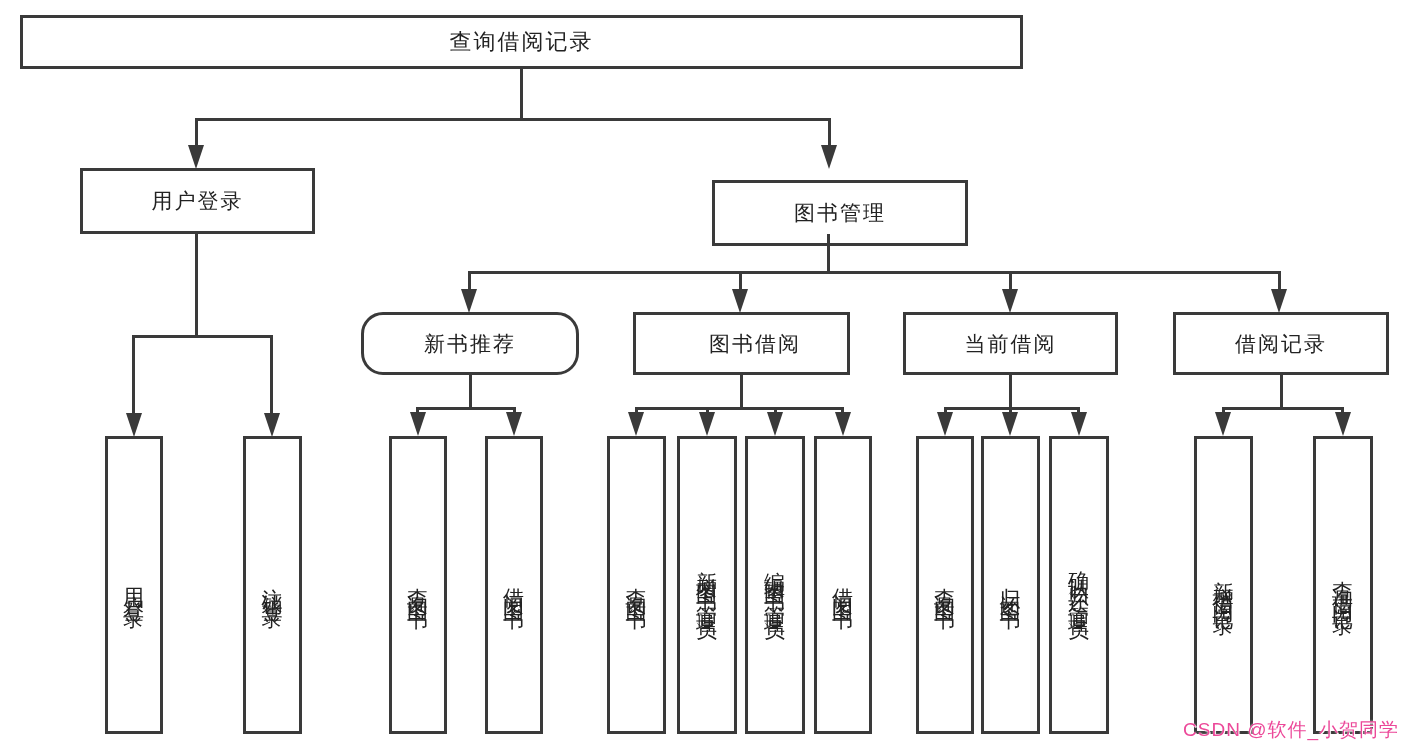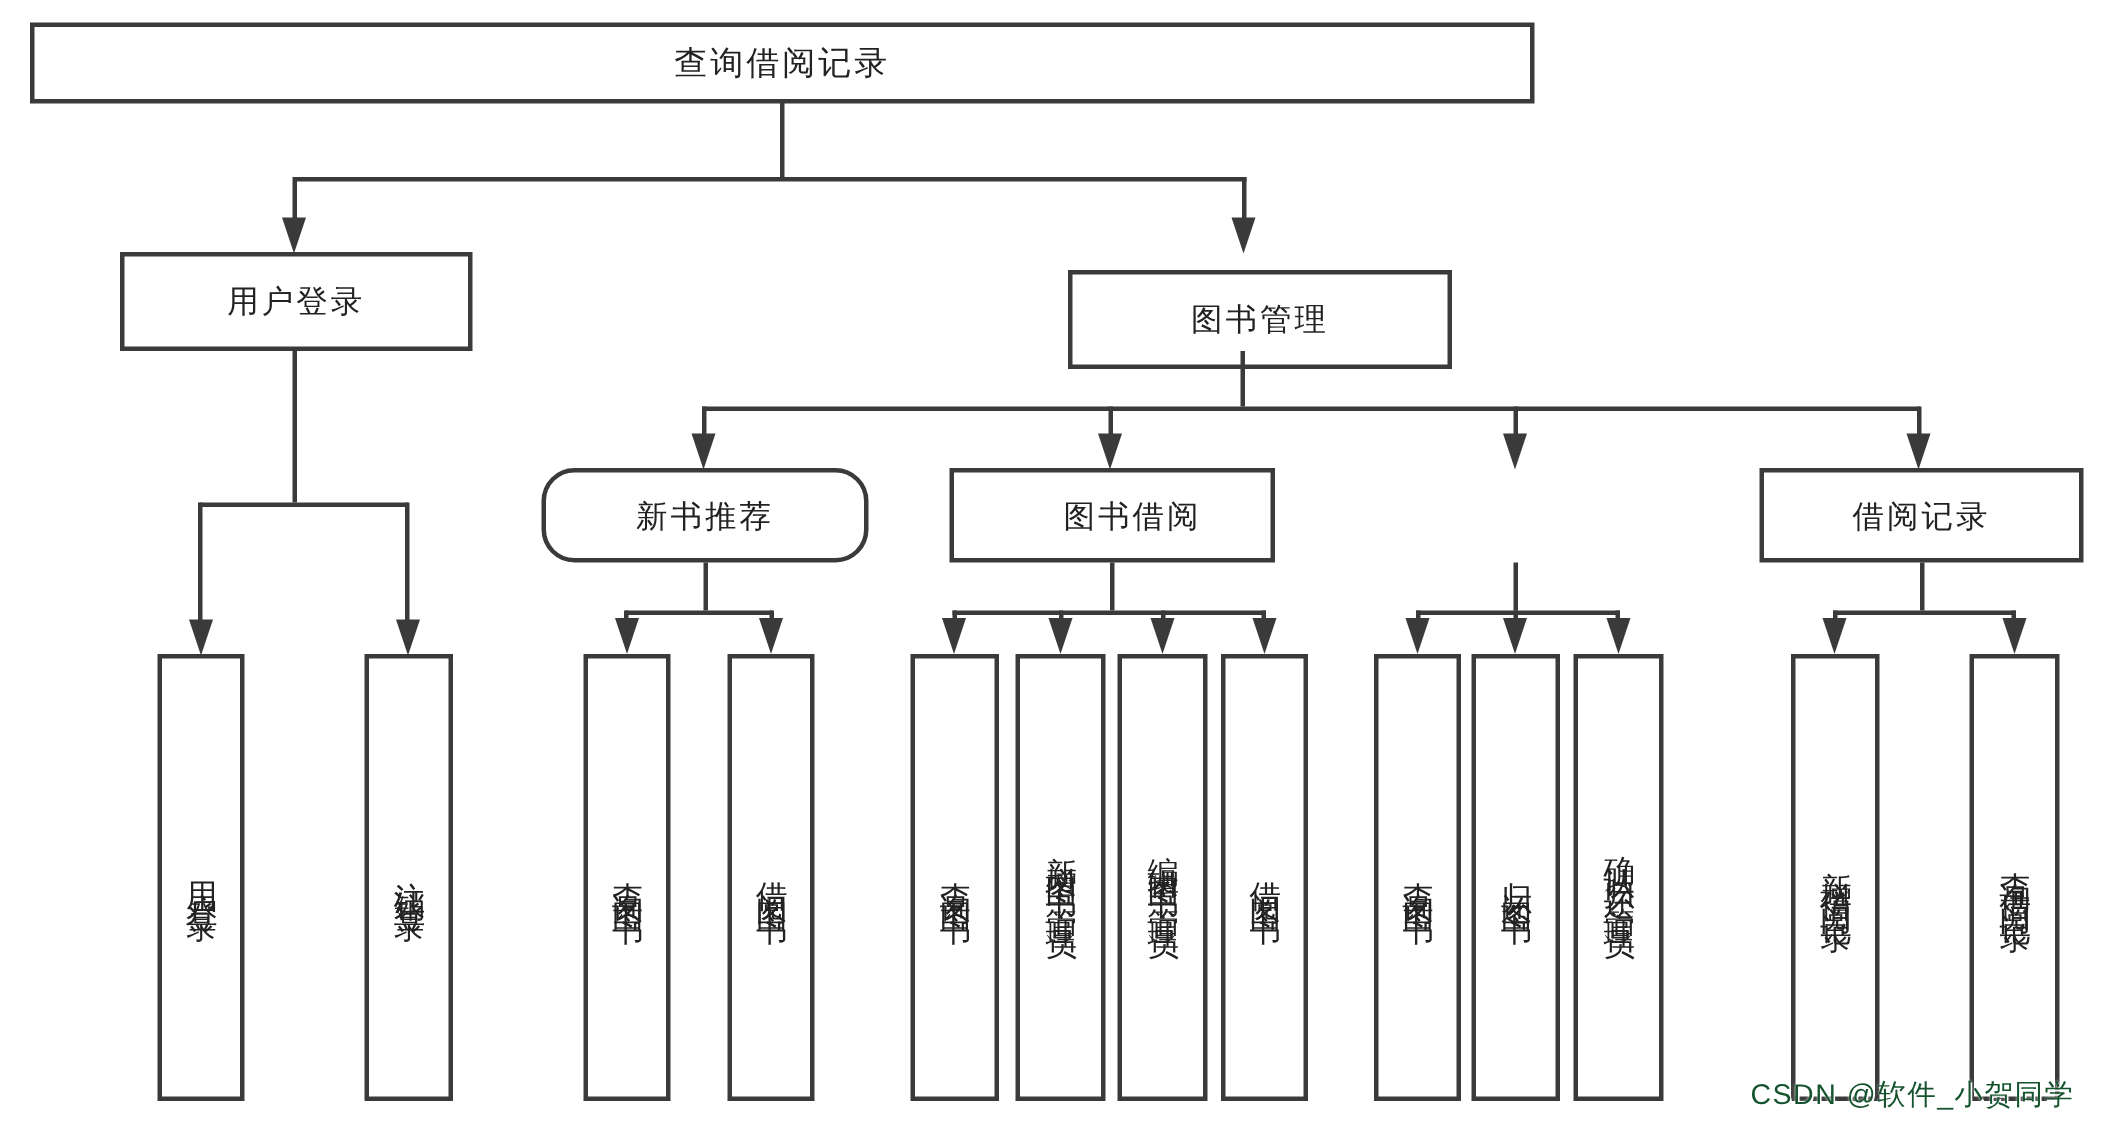--- a/index.html
+++ b/index.html
@@ -37,24 +37,24 @@
   .h { position: absolute; height: 3px; background: #3a3a3a; }
   .arrow {
     position: absolute;
     width: 0; height: 0;
     border-left: 8px solid transparent;
     border-right: 8px solid transparent;
     border-top: 24px solid #3a3a3a;
   }
   .wm {
     position: absolute;
-    right: 22px;
+    right: 6px;
     bottom: 4px;
     font-size: 19px;
-    color: #14532d;
+    color: #ec4899;
     text-shadow: 0 0 2px #ffffff, 1px 1px 0 #ffffff;
     letter-spacing: 1px;
     white-space: nowrap;
   }
 </style>
 </head>
 <body>
 
 <div class="stage">
 
@@ -92,20 +92,23 @@
   <div class="v" style="left:1009px; top:271px; height:22px;"></div>
   <div class="arrow" style="left:1002px; top:289px;"></div>
   <div class="v" style="left:1278px; top:271px; height:22px;"></div>
   <div class="arrow" style="left:1271px; top:289px;"></div>
 
   <div class="node" style="left:361px; top:312px; width:218px; height:63px;border-radius:22px;">
     <span class="lbl">新书推荐</span>
   </div>
   <div class="node" style="left:633px; top:312px; width:217px; height:63px;padding-left:27px;">
     <span class="lbl">图书借阅</span>
+  </div>
+  <div class="node" style="left:903px; top:312px; width:215px; height:63px;">
+    <span class="lbl">当前借阅</span>
   </div>
   <div class="node" style="left:1173px; top:312px; width:216px; height:63px;">
     <span class="lbl">借阅记录</span>
   </div>
 
   <div class="v" style="left:469px; top:375px; height:32px;"></div>
   <div class="h" style="left:417px; top:407px; width:98px;"></div>
   <div class="v" style="left:416px; top:407px; height:10px;"></div>
   <div class="arrow" style="left:410px; top:412px;"></div>
   <div class="v" style="left:513px; top:407px; height:10px;"></div>

